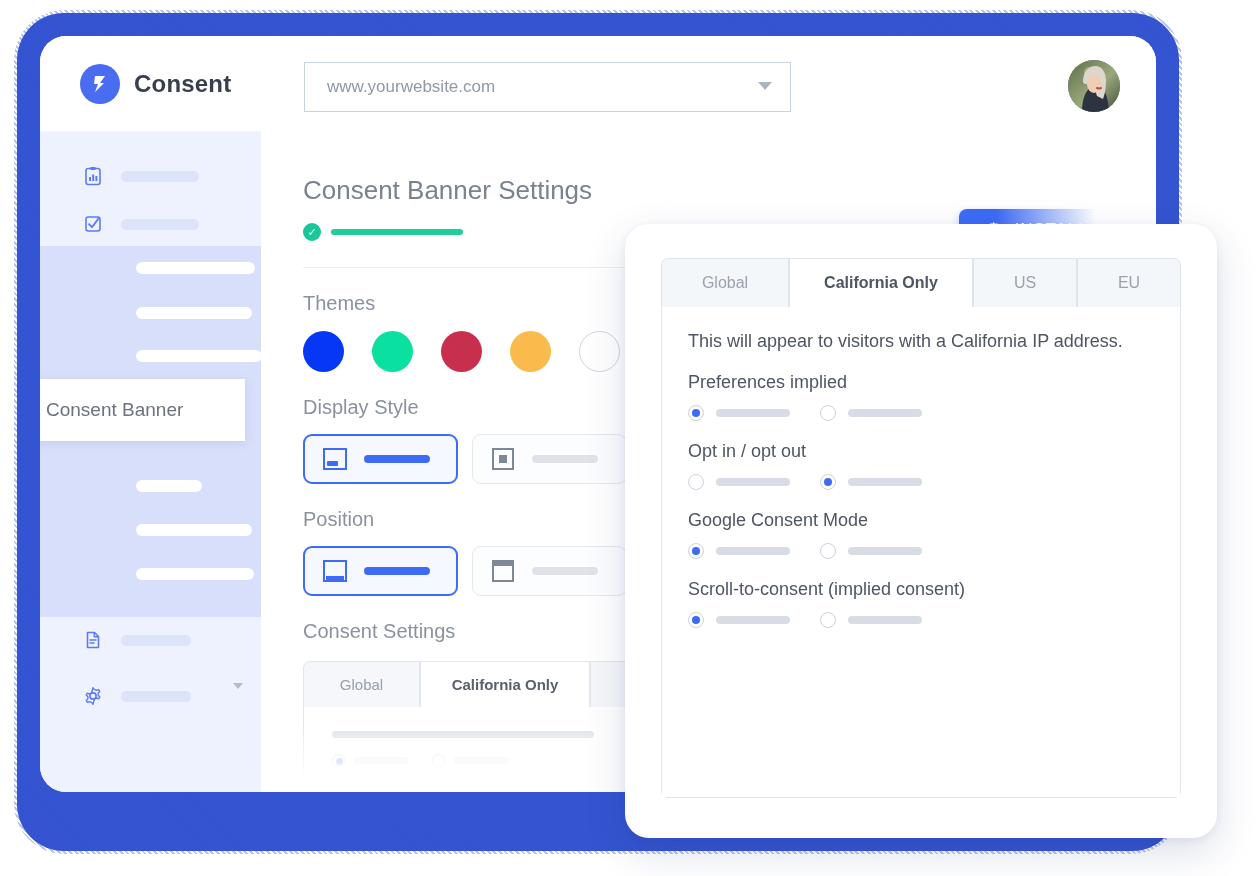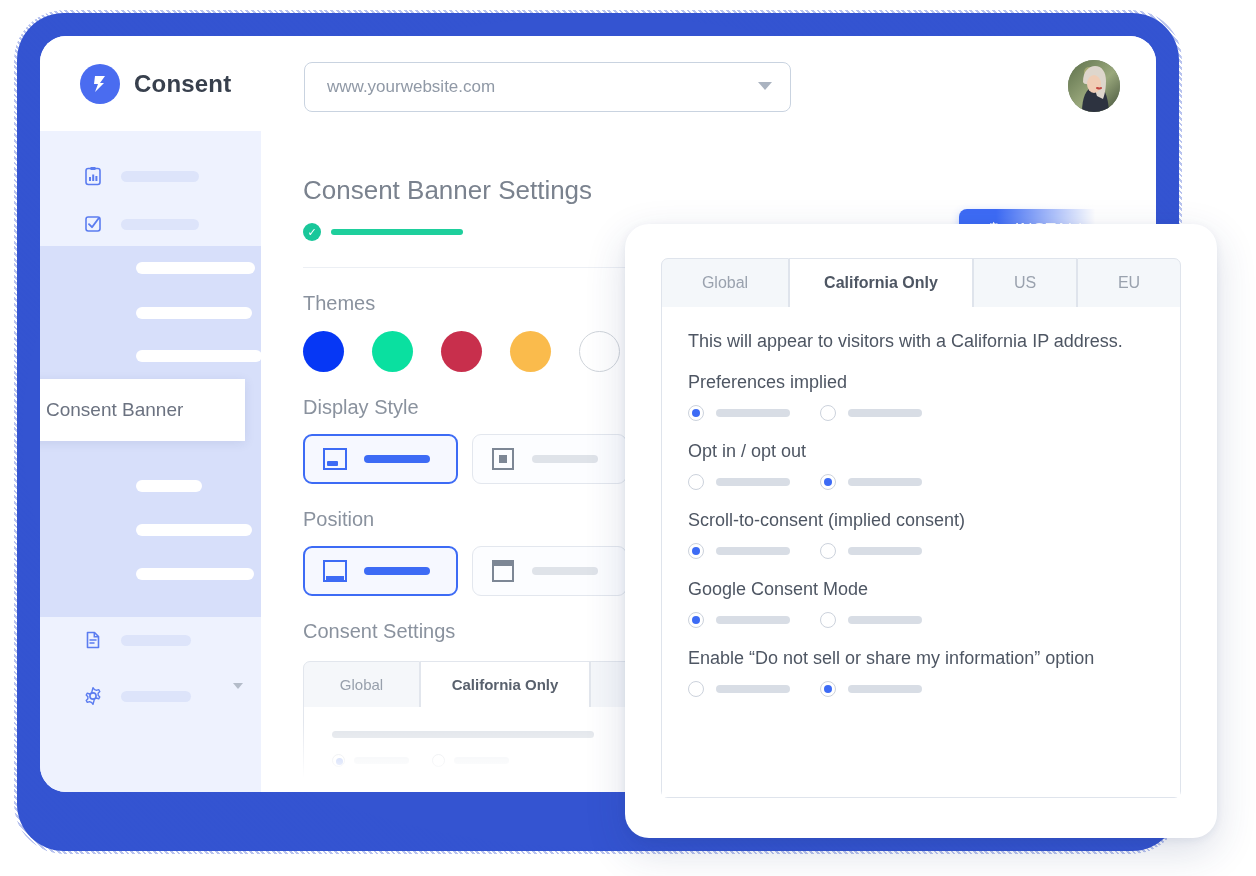--- a/index.html
+++ b/index.html
@@ -58,21 +58,21 @@
     display: flex; align-items: center; justify-content: center;
   }
   .brand-name {
     margin-left: 14px;
     font-size: 24px; font-weight: bold; color: #38404d;
     letter-spacing: .2px;
   }
   .url-select {
     position: absolute; left: 264px; top: 26px;
     width: 485px; height: 48px;
-    border: 1px solid #c9d3e0; border-radius: 8px;
+    border: 1px solid #c9d3e0; border-radius: 0;
     background: #fff;
     display: flex; align-items: center;
   }
   .url-text {
     margin-left: 22px; font-size: 17px; color: #9099a6;
   }
   .caret {
     position: absolute; right: 18px; top: 19px;
     width: 0; height: 0;
     border-left: 7px solid transparent;
@@ -530,59 +530,46 @@
               <span class="rline"></span>
             </span>
             <span class="rwrap">
               <span class="radio checked"></span>
               <span class="rline"></span>
             </span>
           </div>
         </div>
 
         <div class="group">
+          <div class="group-label">Google Consent Mode</div>
+          <div class="radios">
+            <span class="rwrap">
+              <span class="radio checked"></span>
+              <span class="rline"></span>
+            </span>
+            <span class="rwrap">
+              <span class="radio"></span>
+              <span class="rline"></span>
+            </span>
+          </div>
+        </div>
+
+        <div class="group">
           <div class="group-label">Scroll-to-consent (implied consent)</div>
           <div class="radios">
             <span class="rwrap">
               <span class="radio checked"></span>
               <span class="rline"></span>
             </span>
             <span class="rwrap">
               <span class="radio"></span>
               <span class="rline"></span>
             </span>
           </div>
         </div>
 
-        <div class="group">
-          <div class="group-label">Google Consent Mode</div>
-          <div class="radios">
-            <span class="rwrap">
-              <span class="radio checked"></span>
-              <span class="rline"></span>
-            </span>
-            <span class="rwrap">
-              <span class="radio"></span>
-              <span class="rline"></span>
-            </span>
-          </div>
-        </div>
-
-        <div class="group">
-          <div class="group-label">Enable “Do not sell or share my information” option</div>
-          <div class="radios">
-            <span class="rwrap">
-              <span class="radio"></span>
-              <span class="rline"></span>
-            </span>
-            <span class="rwrap">
-              <span class="radio checked"></span>
-              <span class="rline"></span>
-            </span>
-          </div>
-        </div>
 
       </div>
       <div class="popup-fade-bottom"></div>
     </div>
   </div>
 
 </div>
 
 </body></html>

